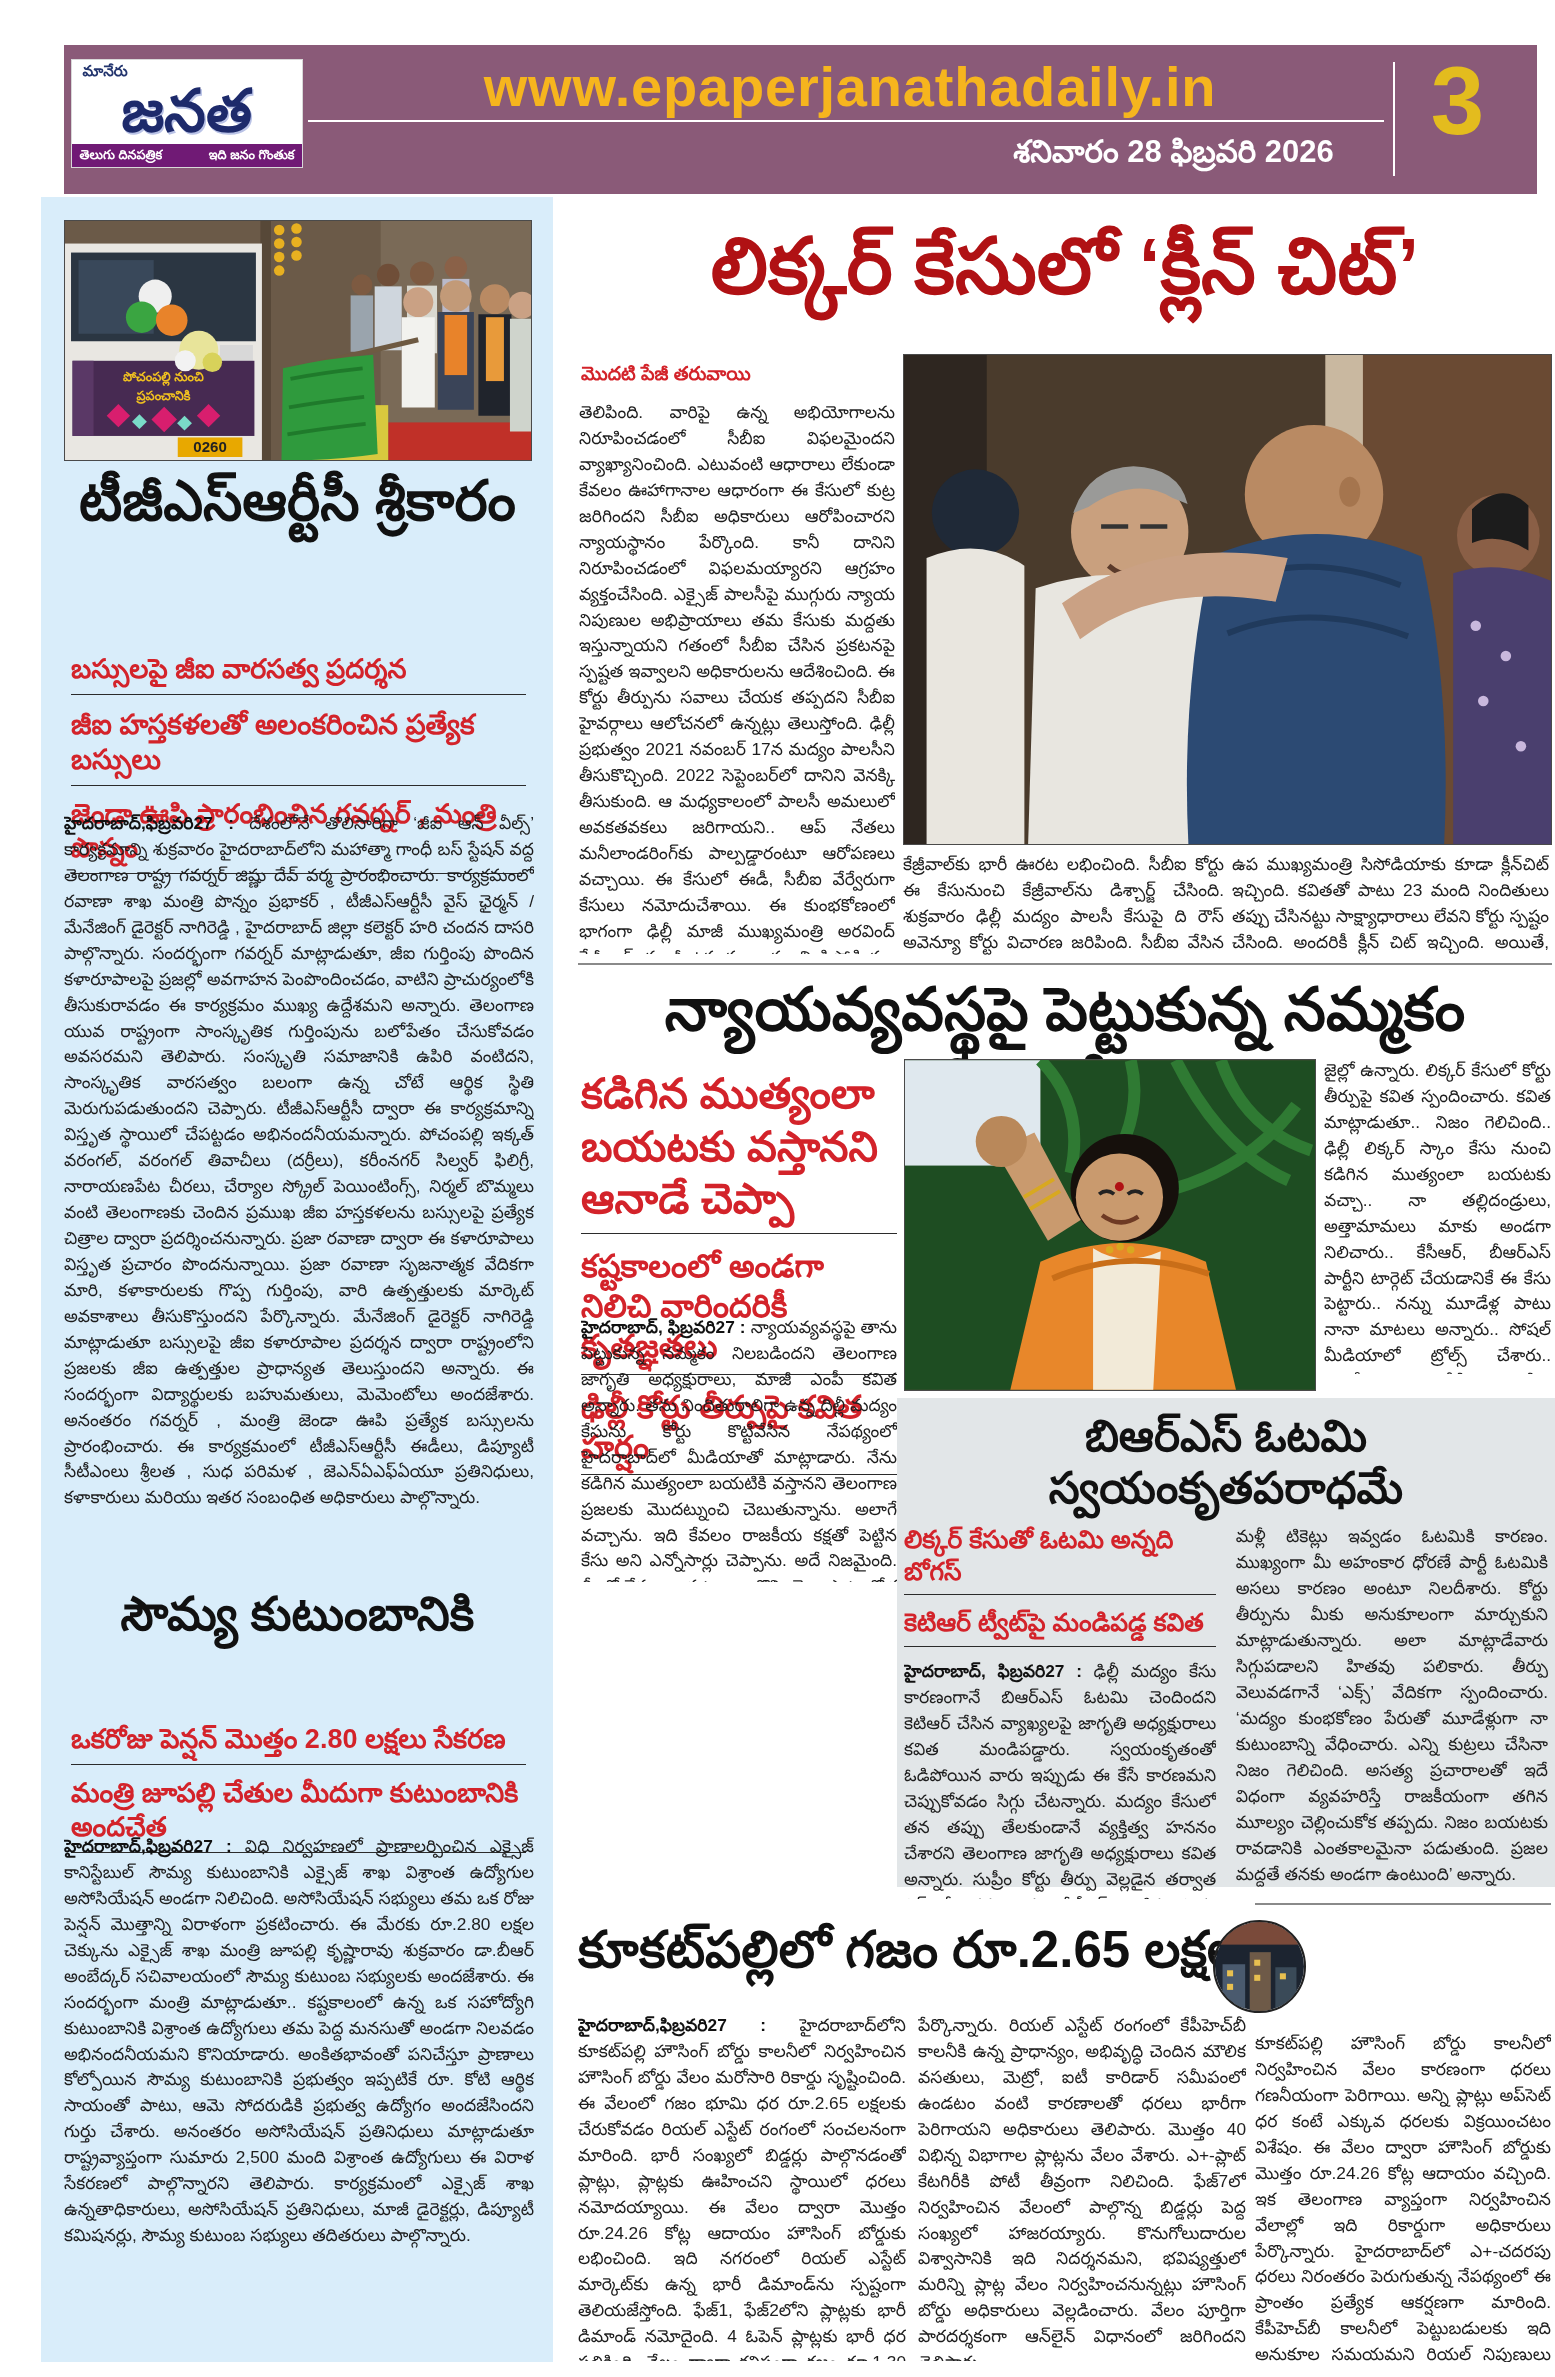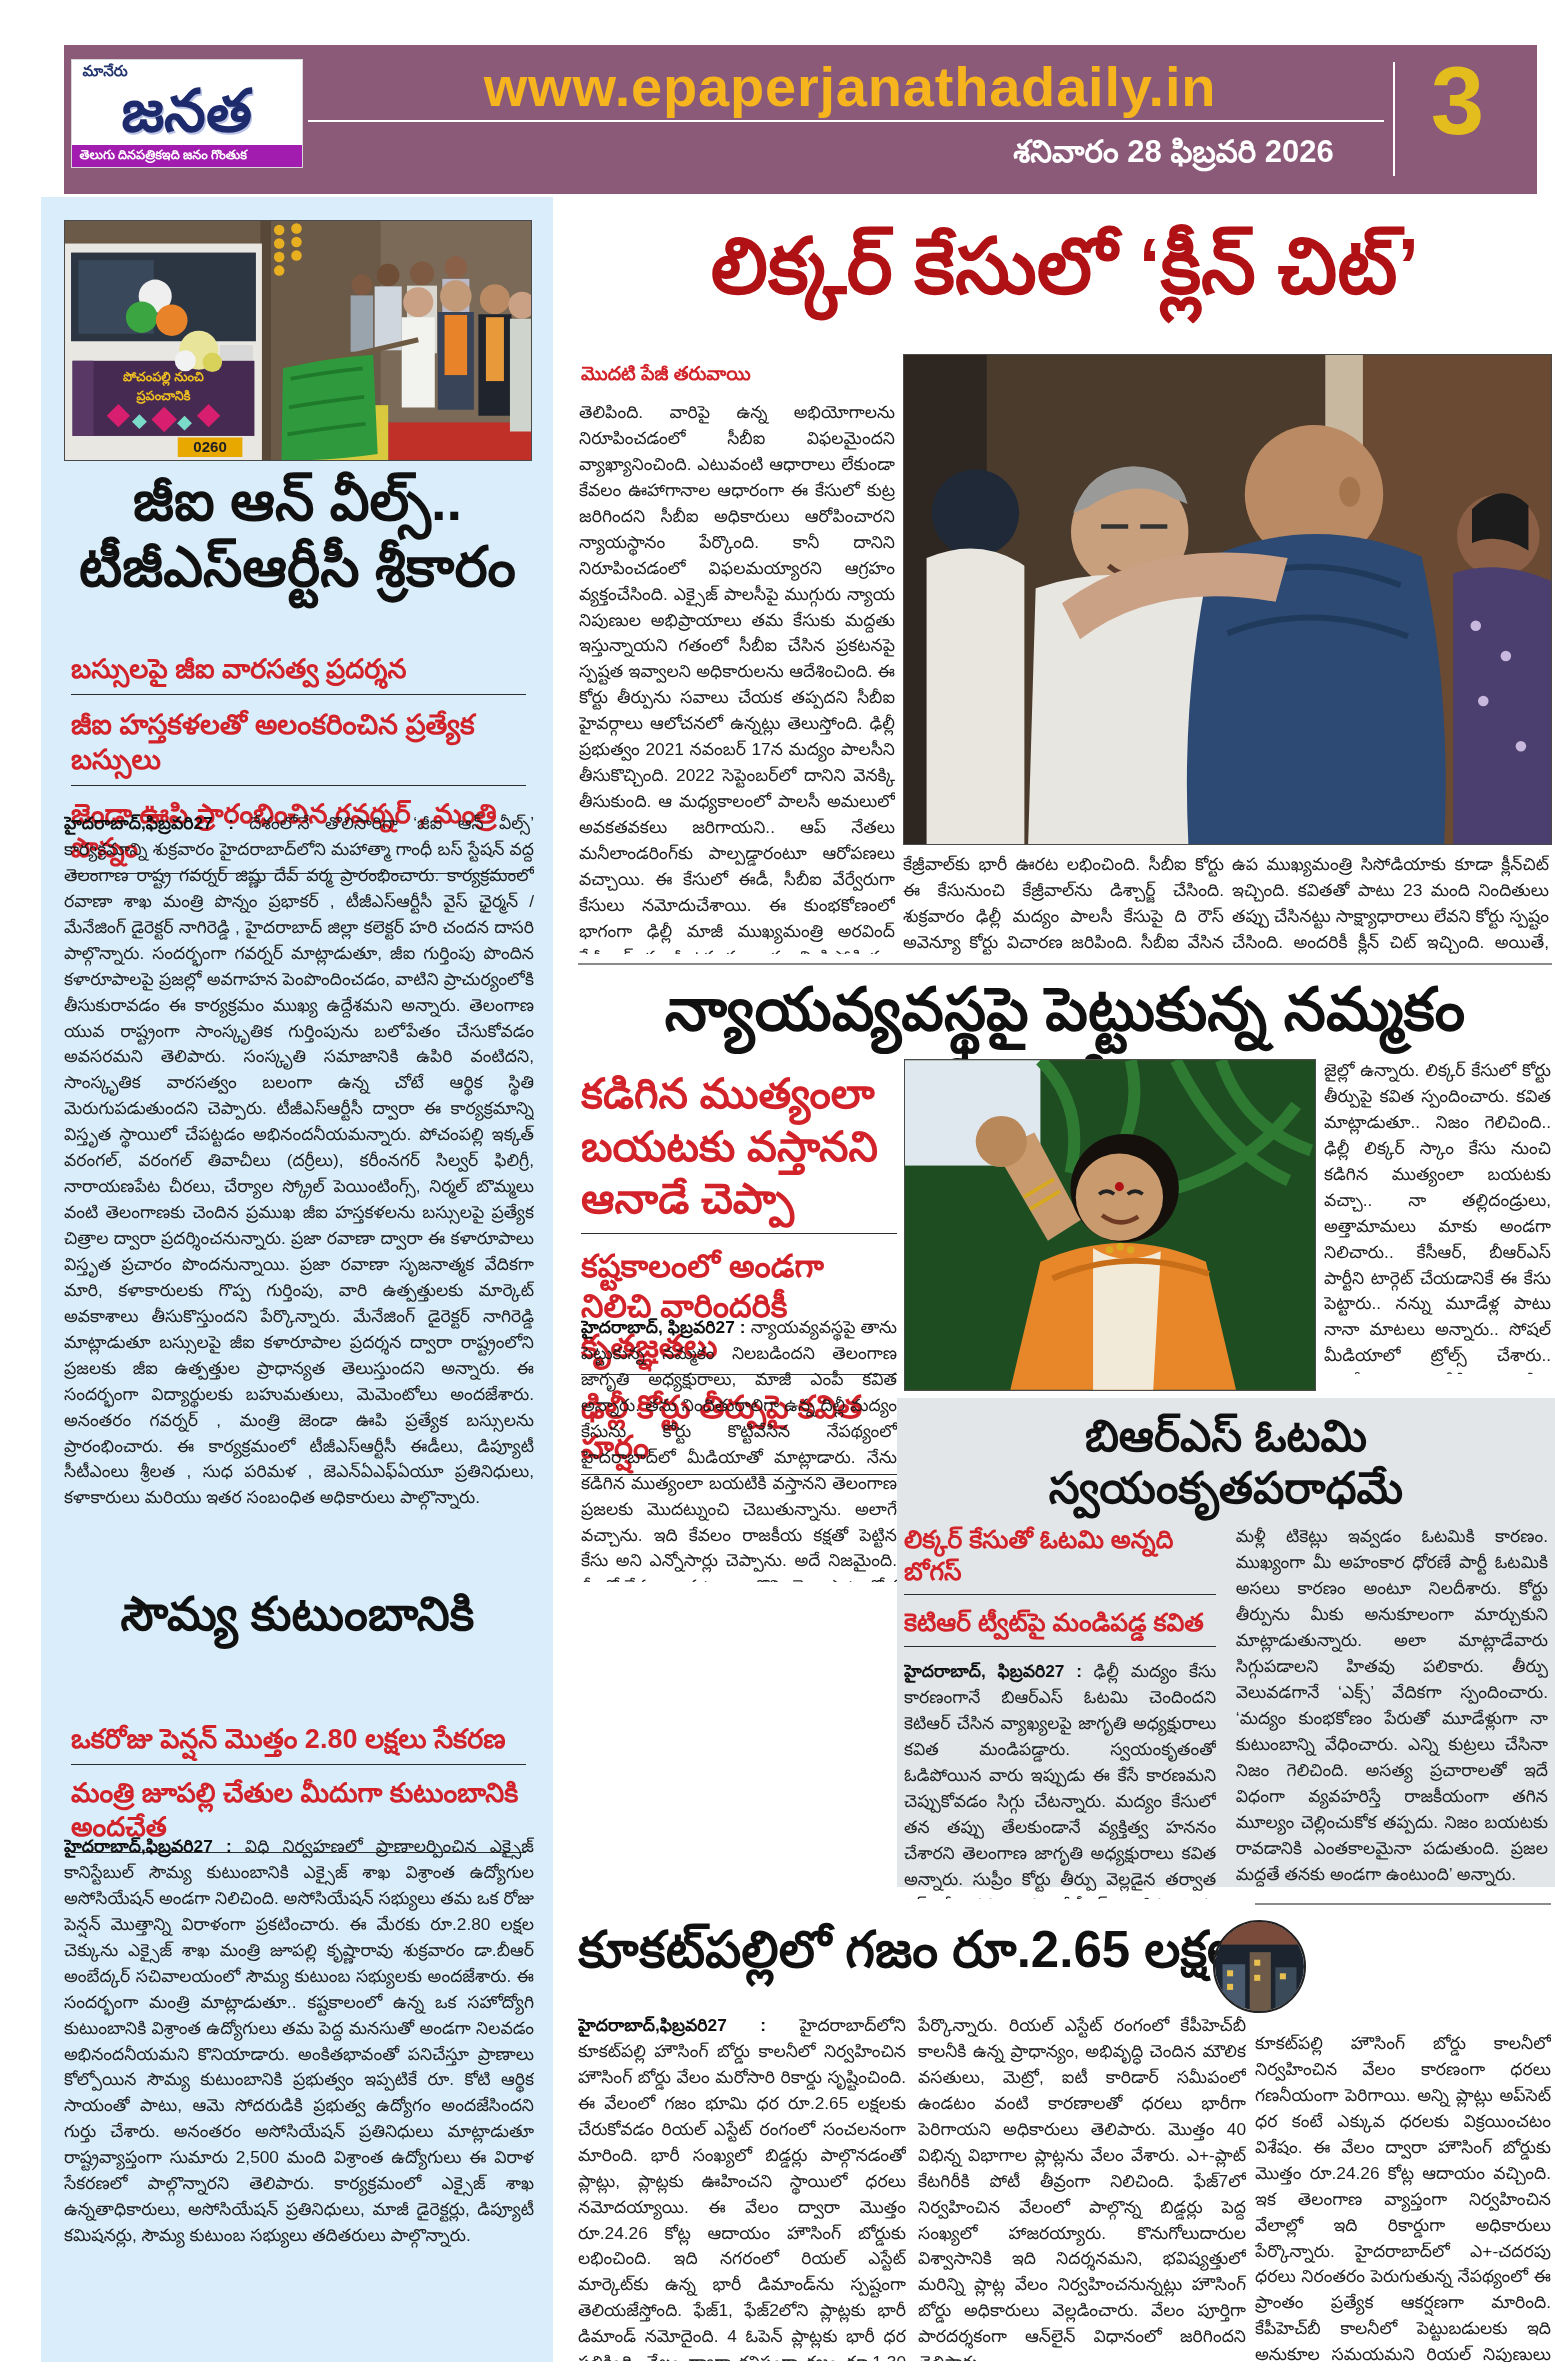--- a/index.html
+++ b/index.html
@@ -3,21 +3,21 @@
 <meta charset="utf-8">
 <style>
   html,body{margin:0;padding:0;background:#ffffff;font-family:"Liberation Sans","DejaVu Sans",sans-serif;}
   .page{position:relative;width:1555px;height:2377px;background:#ffffff;overflow:hidden;}
   .abs{position:absolute;}
   
   .header-band{left:64px;top:45px;width:1473px;height:149px;background:#8a5a78;}
   .logo-box{left:71px;top:59px;width:230px;height:107px;background:#ffffff;border:0.8px solid #d8d8d8;display:flex;flex-direction:column;overflow:hidden;}
   .logo-top{font-size:15px;font-weight:bold;color:#23356e;padding:3px 0 0 10.5px;line-height:1;}
   .logo-brand{flex:1;display:flex;align-items:center;justify-content:center;font-size:59px;font-weight:bold;color:#1d2a6b;line-height:.9;transform:skewX(-4deg);text-shadow:1.5px 1.5px 0 #b9c2e6;}
-  .logo-strip{background:#a21caf;color:#ffffff;font-size:12.8px;font-weight:bold;display:flex;padding:2.3px 7.5px;font-family:Liberation Serif, serif;}
+  .logo-strip{background:#701a75;color:#ffffff;font-size:12.8px;font-weight:bold;display:flex;justify-content:space-between;padding:2.3px 7.5px;}
   .site-url{left:316px;top:54px;width:1068px;text-align:center;font-size:56px;font-weight:bold;color:#f6b51e;letter-spacing:0.8px;}
   .header-hline{left:308px;top:120px;width:1076px;height:2.3px;background:#ffffff;}
   .header-date{left:963px;top:134px;width:421px;text-align:center;font-size:31px;font-weight:bold;color:#ffffff;}
   .header-vline{left:1393px;top:62px;width:2.3px;height:114px;background:#ffffff;}
   .page-number{left:1401px;top:53px;width:113px;text-align:center;font-size:96px;font-weight:bold;color:#e3bc1e;line-height:1;}
   
   .blue-panel{left:41px;top:197px;width:512px;height:2165px;background:#d9edfa;}
   .photo-frame{border:1.5px solid #4a4a4a;background:#5a4c3e;overflow:hidden;}
   .headline-black{color:#111111;font-weight:bold;text-align:center;line-height:1.18;}
   .subhead-red{color:#d3232a;font-weight:bold;border-bottom:1.5px solid #2b2b2b;padding-bottom:7.5px;margin-bottom:12px;line-height:1.25;}
@@ -132,21 +132,20 @@
 
       <g>
         <line x1="290" y1="200" x2="470" y2="158" stroke="#6e5a42" stroke-width="7"></line>
         <path d="M290 196 q60 -14 120 -18 l6 132 q-70 10 -128 8 z" fill="#2f9a3d"></path>
         <path d="M300 210 q40 -8 96 -14 M298 248 q46 -8 100 -14 M296 284 q48 -8 104 -14" stroke="#1f7a2b" stroke-width="5" fill="none"></path>
       </g>
     </svg>
   </div>
 
   <div class="abs headline-black" style="left:53px;top:468px;width:489px;font-size:56px;">
-    <div>జీఐ ఆన్ వీల్స్..</div>
     <div>టీజీఎస్ఆర్టీసీ శ్రీకారం</div>
   </div>
 
   <div class="abs" style="left:71px;top:653px;width:455px;">
     <div class="subhead-red" style="font-size:27px;">బస్సులపై జీఐ వారసత్వ ప్రదర్శన</div>
     <div class="subhead-red" style="font-size:28px;">జీఐ హస్తకళలతో అలంకరించిన ప్రత్యేక బస్సులు</div>
     <div class="subhead-red" style="font-size:27px;">జెండా ఊపి ప్రారంభించిన  గవర్నర్ , మంత్రి పొన్నం</div>
   </div>
 
   <div class="abs bodytext" style="left:64px;top:811px;width:470px;height:760px;">

